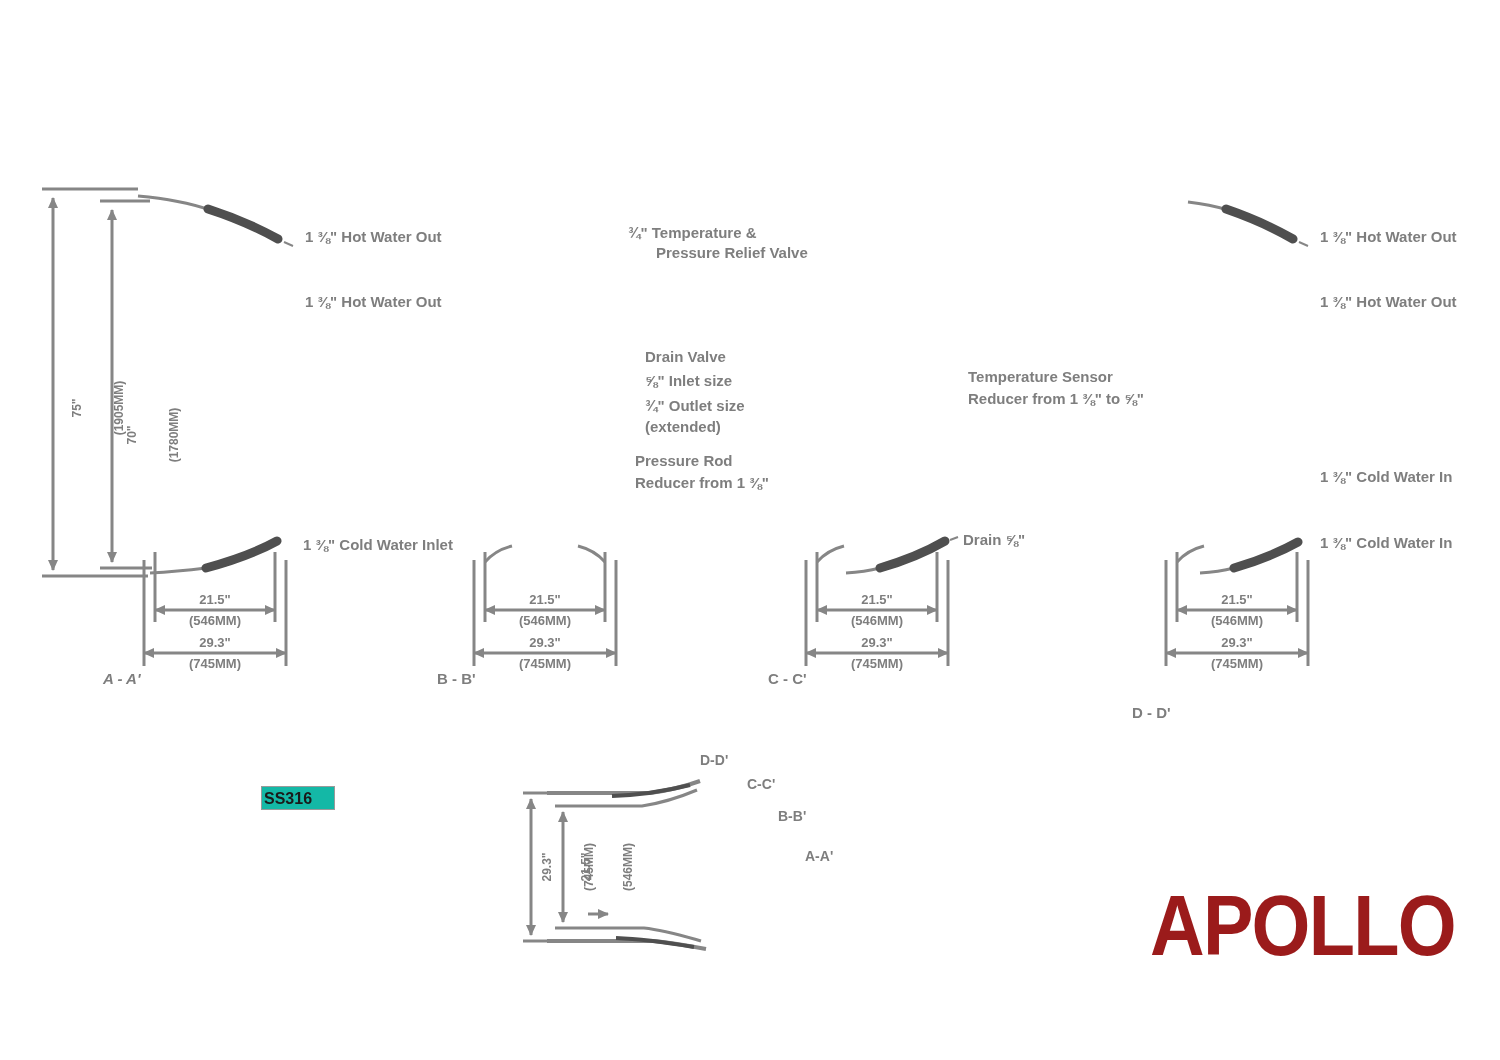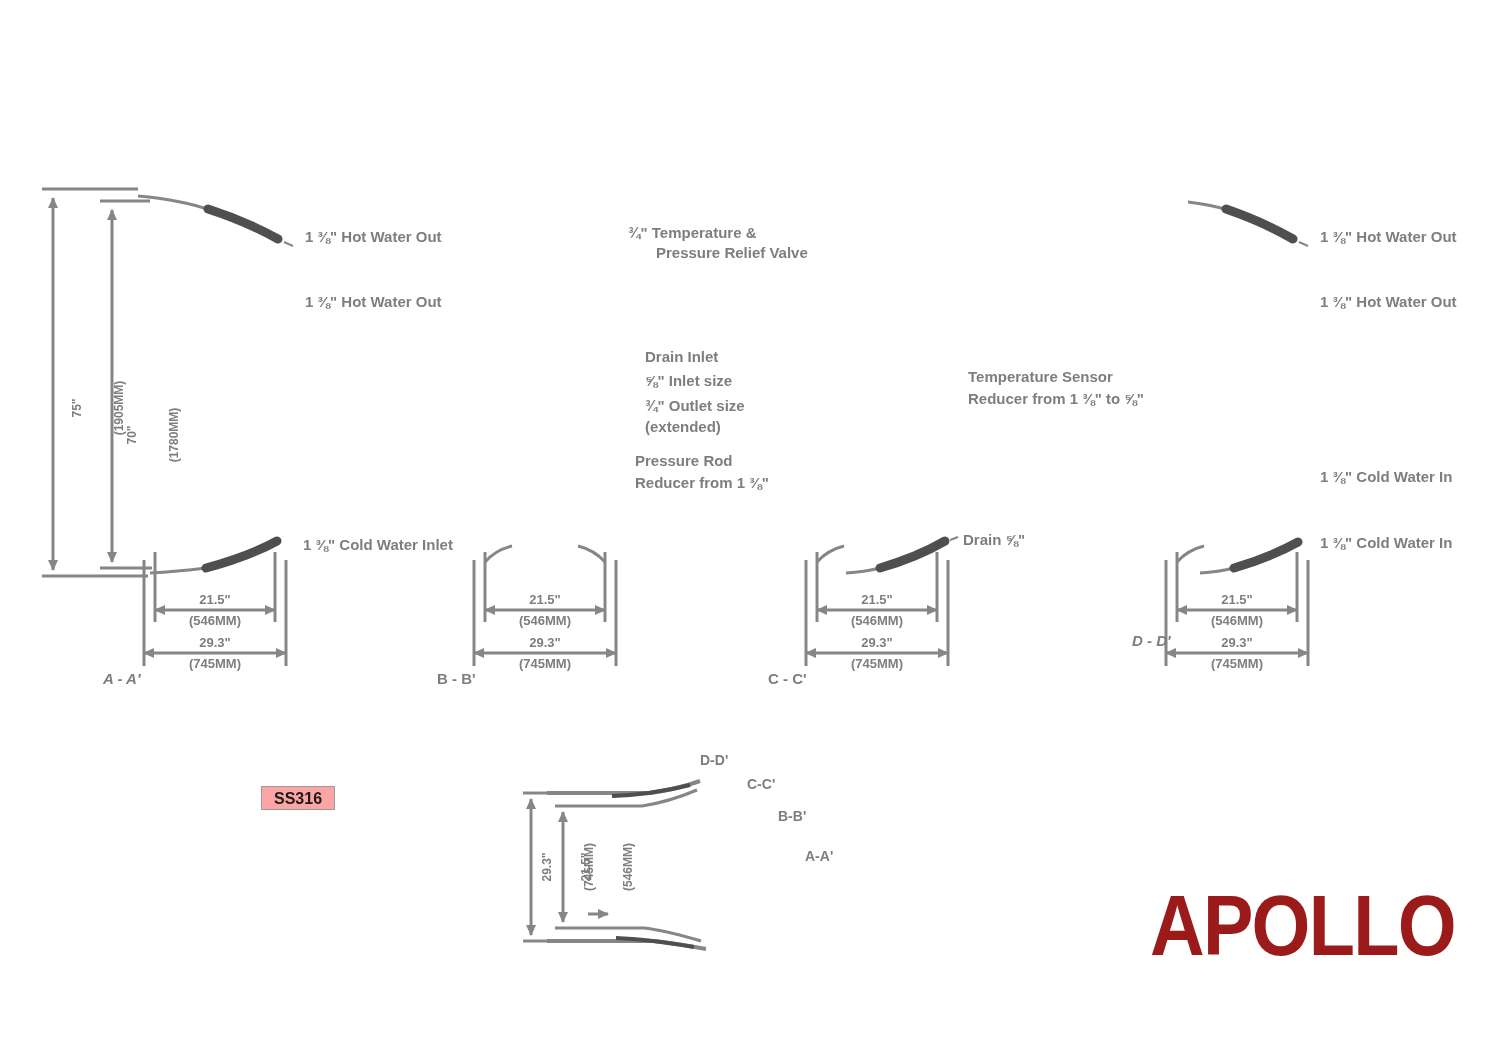--- a/index.html
+++ b/index.html
@@ -44,26 +44,26 @@
   .sec{
     position:absolute;
     font:700 15px "Liberation Sans",sans-serif;
     color:#7e7e7e;
     white-space:pre;
   }
   .model-box{
     position:absolute;
     left:261px;top:786px;
     width:74px;height:24px;
-    background:#fca5a5;
+    background:#14b8a6;
     border:1px solid #9a9a9a;
     font:600 16px "Liberation Sans",sans-serif;
     color:#1a1a1a;
     line-height:24px;
-    padding-left:12px;
+    padding-left:2px;
     box-sizing:border-box;
   }
   .logo{
     position:absolute;
     left:1150px;top:876px;
     font:800 86px "Liberation Sans",sans-serif;
     letter-spacing:-2px;
     color:#9b1b1b;
     transform:scaleX(0.88);
     transform-origin:left top;
@@ -181,21 +181,21 @@
     <div>(1780MM)</div>
   </div>
 
   <div class="lbl" style="left:305px;top:228px;">1 ⅜" Hot Water Out</div>
   <div class="lbl" style="left:305px;top:293px;">1 ⅜" Hot Water Out</div>
   <div class="lbl" style="left:303px;top:536px;">1 ⅜" Cold Water Inlet</div>
 
   <div class="lbl" style="left:628px;top:224px;">¾" Temperature &amp;</div>
   <div class="lbl" style="left:628px;top:244px;margin-left:28px;">Pressure Relief Valve</div>
 
-  <div class="lbl" style="left:645px;top:348px;">Drain Inlet</div>
+  <div class="lbl" style="left:645px;top:348px;">Drain Valve</div>
   <div class="lbl" style="left:645px;top:372px;">⅝" Inlet size</div>
   <div class="lbl" style="left:645px;top:397px;">¾" Outlet size</div>
   <div class="lbl" style="left:645px;top:418px;">(extended)</div>
 
   <div class="lbl" style="left:635px;top:452px;">Pressure Rod</div>
   <div class="lbl" style="left:635px;top:474px;">Reducer from 1 ⅜"</div>
 
   <div class="lbl" style="left:968px;top:368px;text-align:right;">Temperature Sensor</div>
   <div class="lbl" style="left:968px;top:390px;">Reducer from 1 ⅜" to ⅝"</div>
 
@@ -222,21 +222,21 @@
   <div class="dim" style="left:822px;top:656px;">(745MM)</div>
 
   <div class="dim" style="left:1182px;top:592px;">21.5"</div>
   <div class="dim" style="left:1182px;top:613px;">(546MM)</div>
   <div class="dim" style="left:1182px;top:635px;">29.3"</div>
   <div class="dim" style="left:1182px;top:656px;">(745MM)</div>
 
   <div class="sec" style="left:103px;top:670px;font-style:italic;">A - A'</div>
   <div class="sec" style="left:437px;top:670px;text-align:center;">B - B'</div>
   <div class="sec" style="left:768px;top:670px;">C - C'</div>
-  <div class="sec" style="left:1132px;top:632px;font-style:italic;">D - D'</div>
+  <div class="sec" style="left:1132px;top:704px;">D - D'</div>
 
   <div class="rot" style="left:467px;top:852px;">
     <div>29.3"</div>
     <div>(745MM)</div>
   </div>
   <div class="rot" style="left:506px;top:852px;">
     <div>21.5"</div>
     <div>(546MM)</div>
   </div>
 

